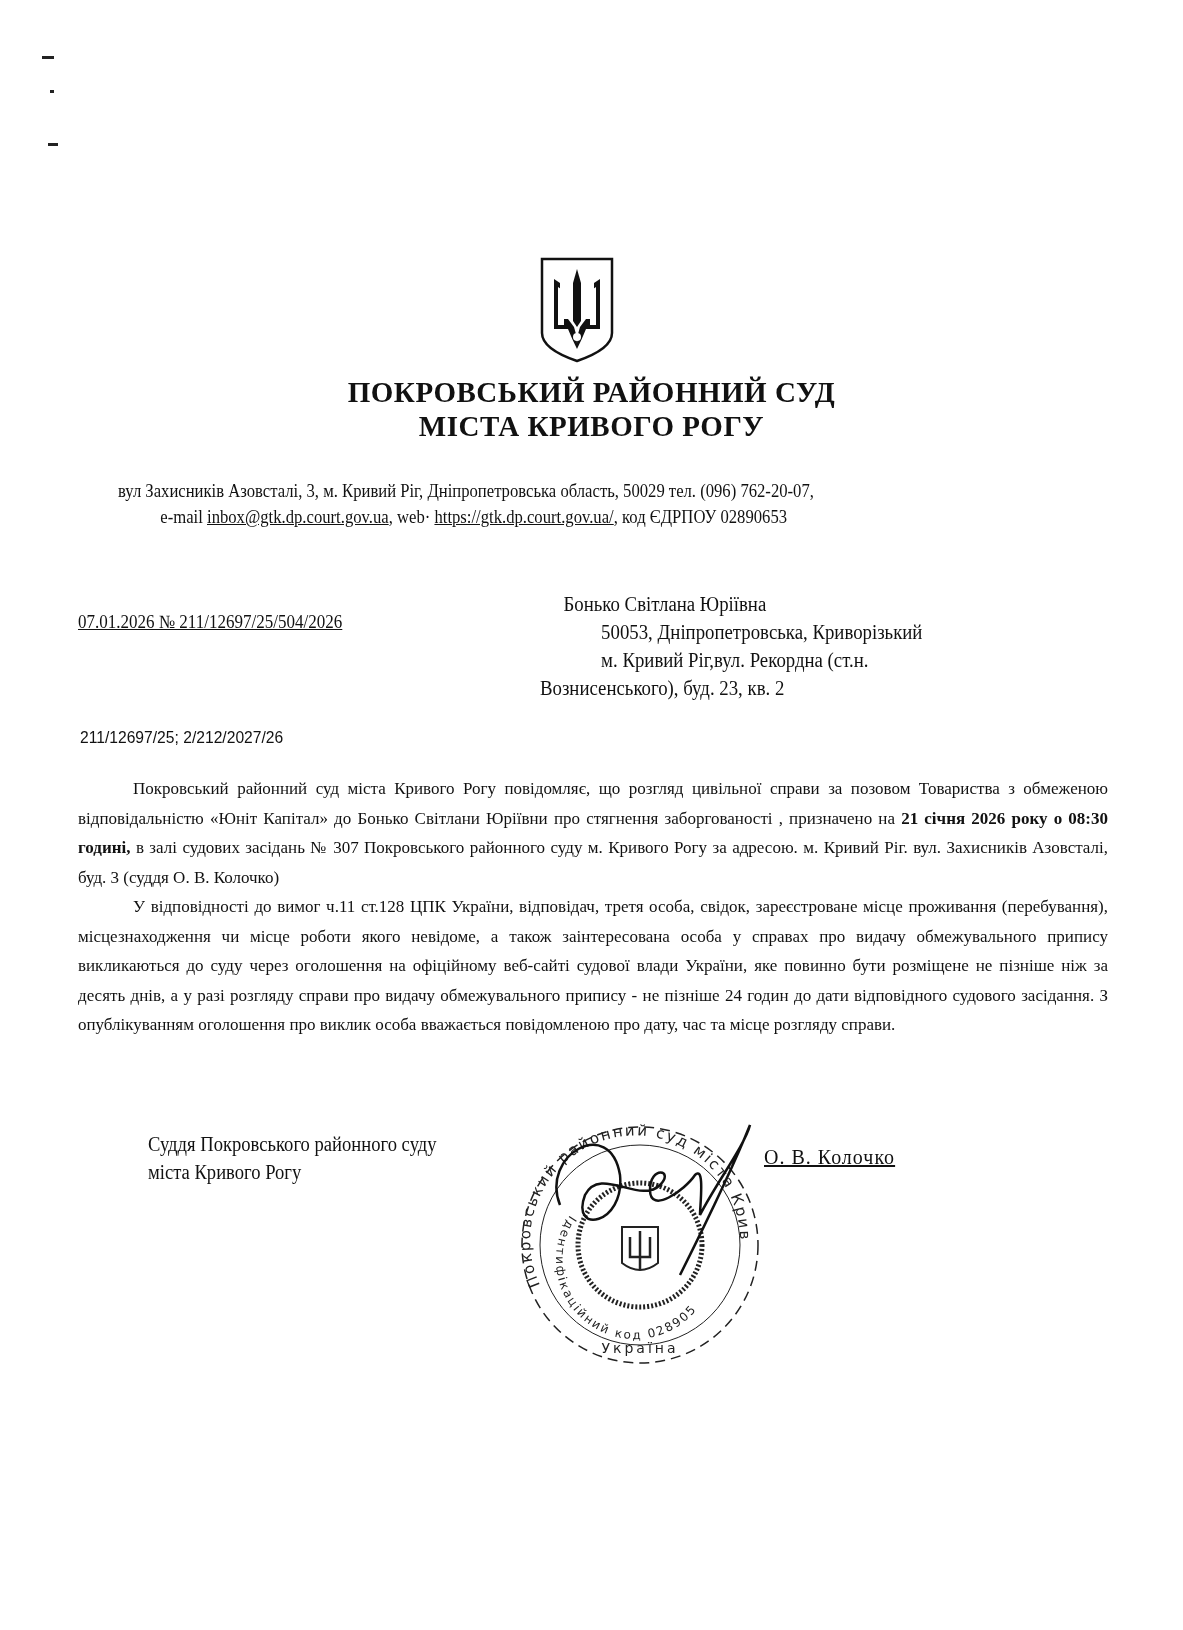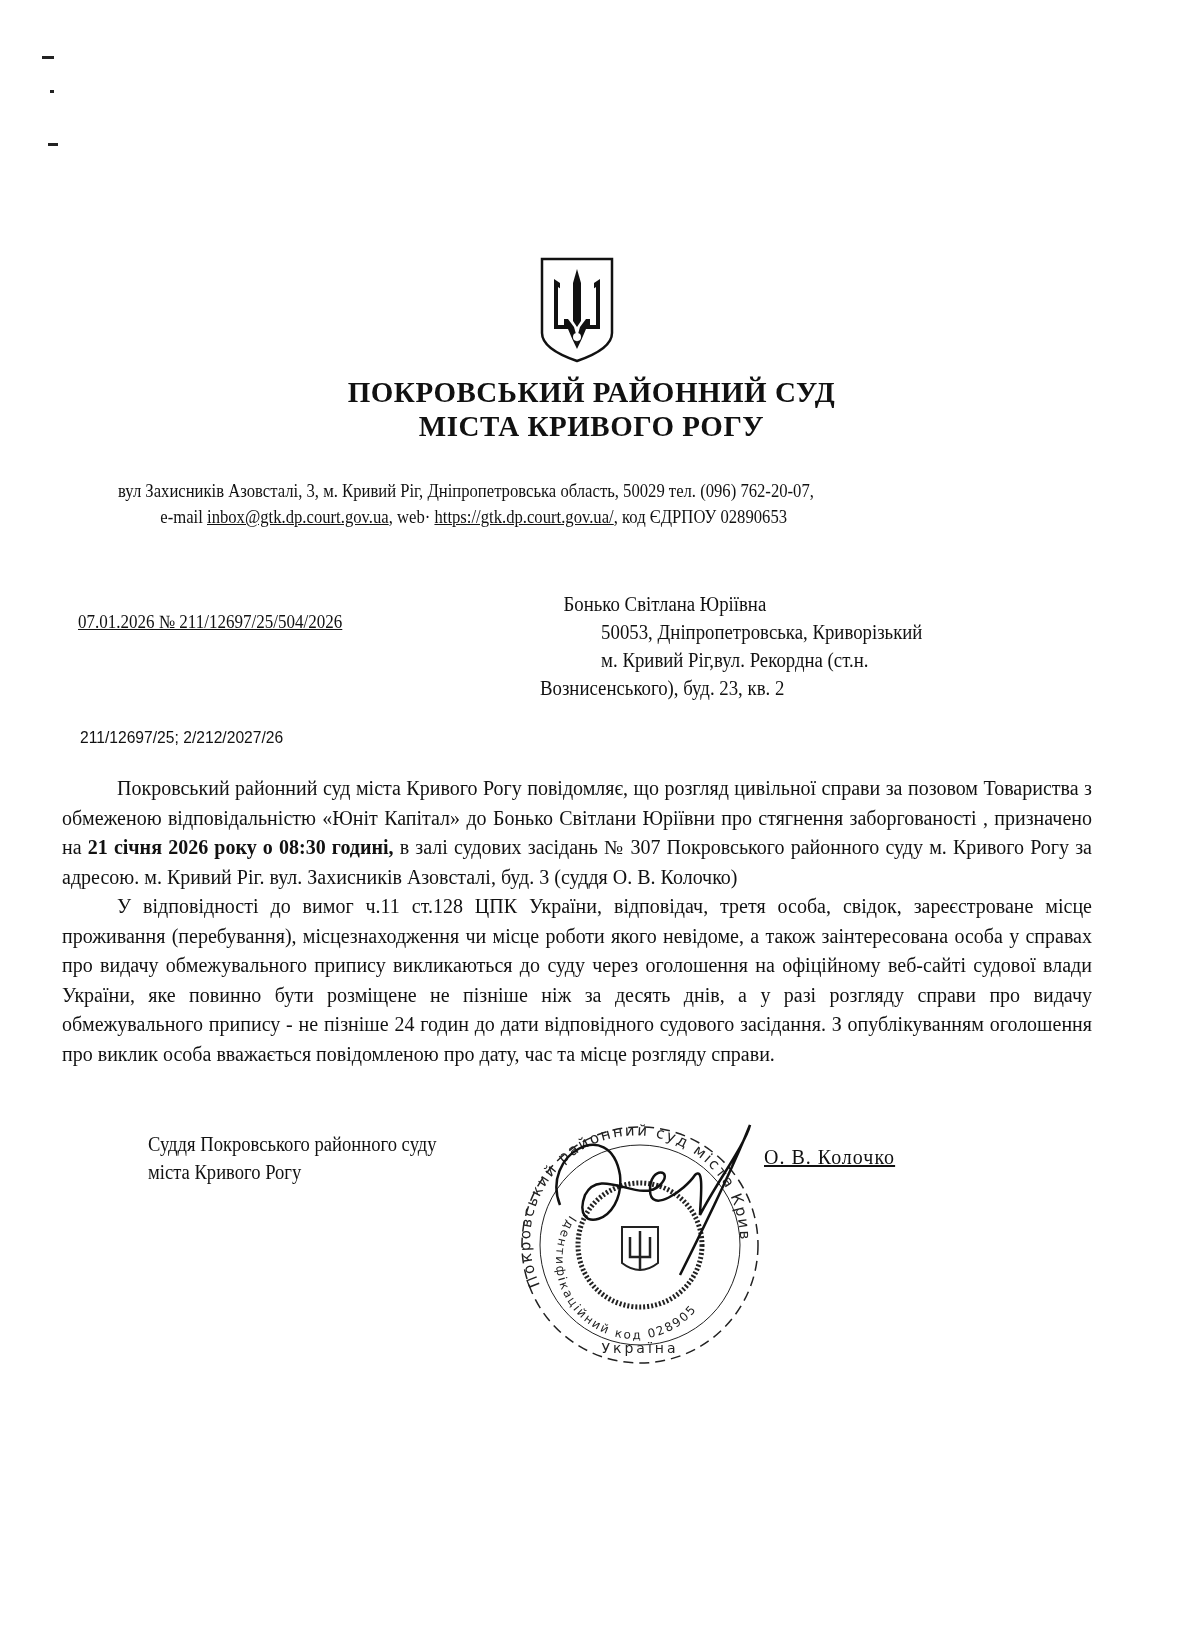--- a/index.html
+++ b/index.html
@@ -13,21 +13,21 @@
   .t2 { top: 410px; }
   .contacts { left: 118px; top: 478px; font-size: 18.5px; line-height: 26px; transform: scaleX(0.9); transform-origin: left top; }
   .contacts .l2 { padding-left: 47px; }
   .u { text-decoration: underline; }
   .regno { left: 78px; top: 612px; font-size: 18.5px; text-decoration: underline; transform: scaleX(0.92); transform-origin: left top; }
   .recipient { left: 540px; top: 590px; font-size: 20px; line-height: 28px; transform: scaleX(0.94); transform-origin: left top; }
   .recipient .r1 { padding-left: 25px; }
   .recipient .r2, .recipient .r3 { padding-left: 65px; }
   .recipient .r4 { padding-left: 0; }
   .caseref { left: 80px; top: 728px; font-size: 17px; font-family: "Liberation Sans", sans-serif; transform: scaleX(0.92); transform-origin: left top; }
-  .body { left: 62px; top: 774px; width: 1030px; font-size: 20px; line-height: 29.5px; text-align: justify; }
+  .body { left: 78px; top: 774px; width: 1030px; font-size: 17px; line-height: 29.5px; text-align: justify; }
   .body p { margin: 0; text-indent: 55px; }
   .sign-left { left: 148px; top: 1130px; font-size: 20px; line-height: 28px; transform: scaleX(0.93); transform-origin: left top; }
   .sign-right { left: 764px; top: 1146px; font-size: 20px; letter-spacing: 1px; text-decoration: underline; }
   .seal { left: 500px; top: 1095px; width: 280px; height: 290px; }
 </style>
 </head>
 <body>
 
 <div class="abs specks">
   <span style="left:42px;top:56px;width:12px;height:3px;"></span>

